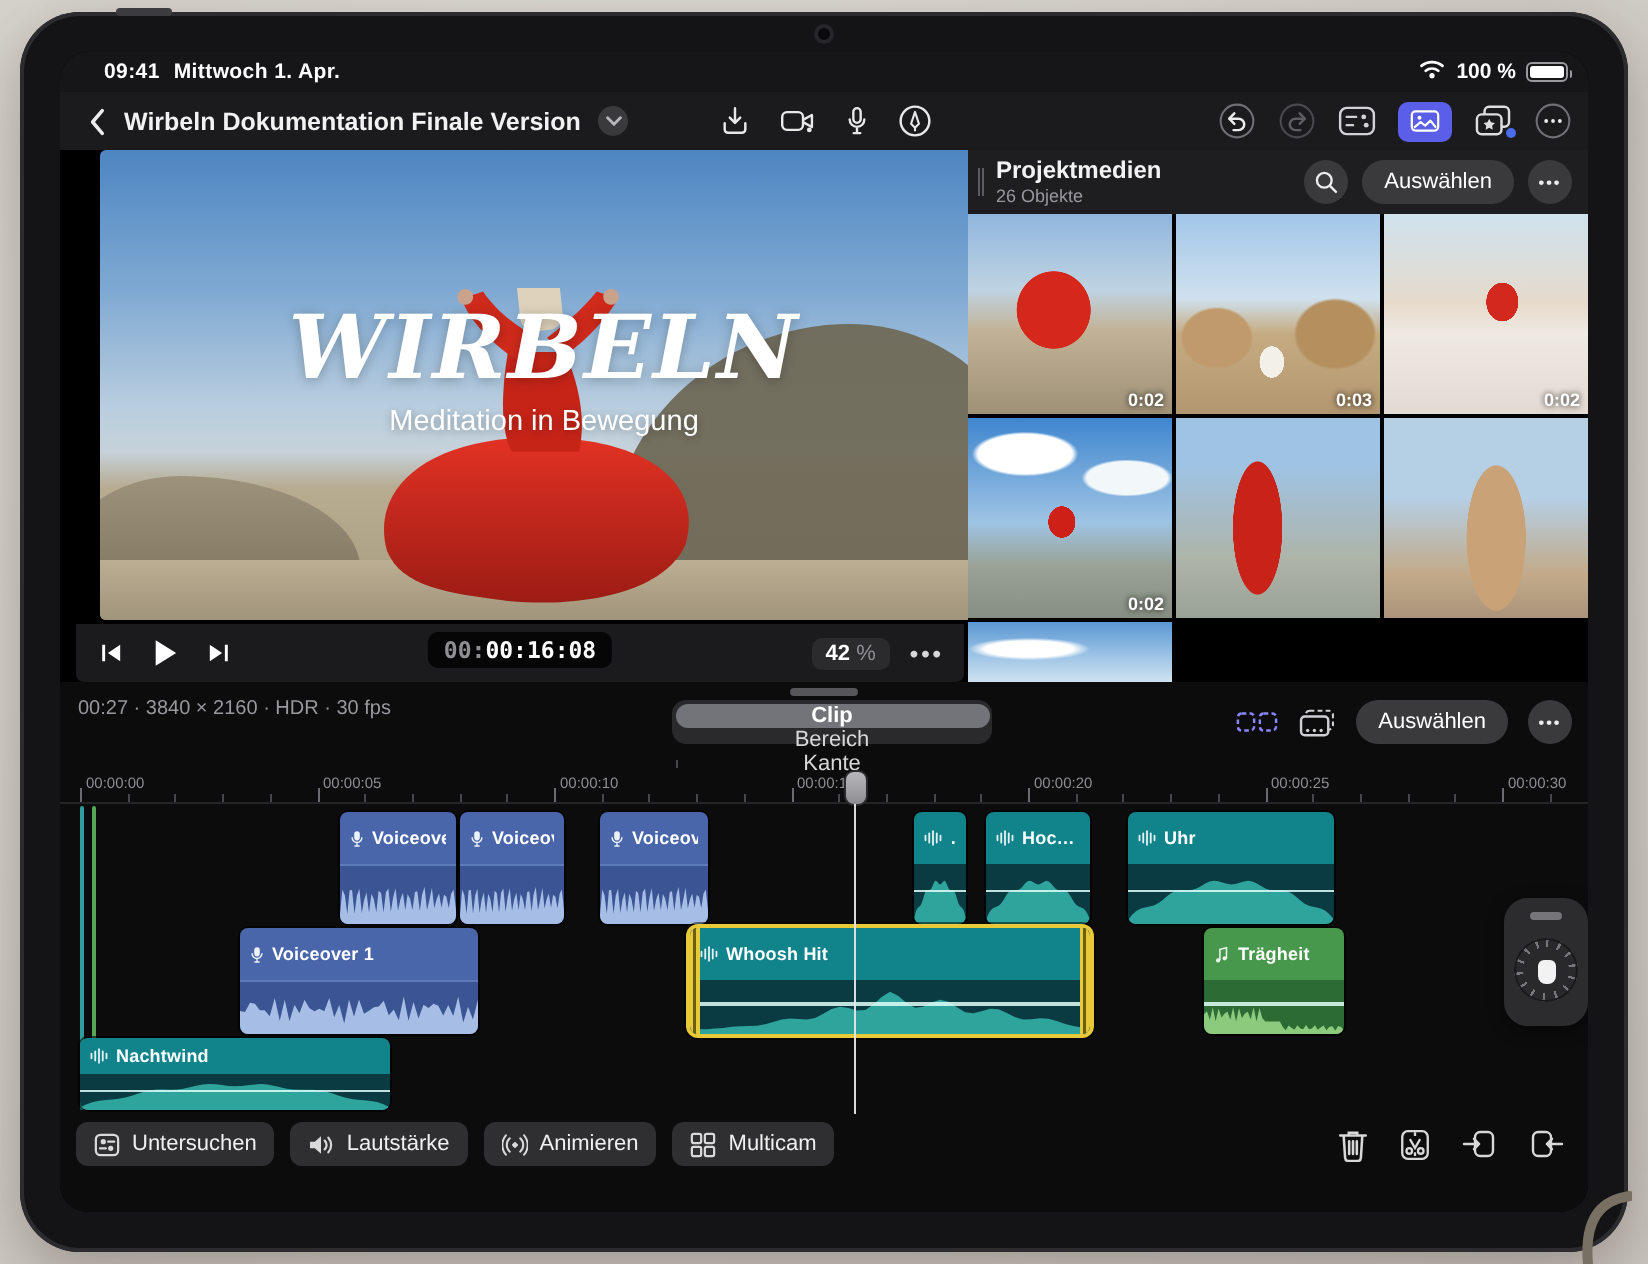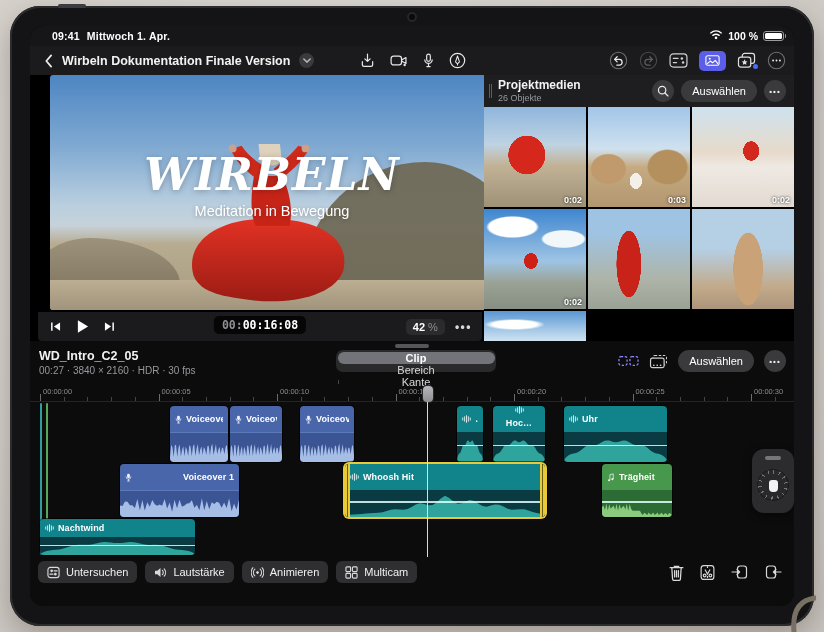--- a/index.html
+++ b/index.html
@@ -356,21 +356,20 @@
             <div class="thumb t7"></div>
             <div class="thumb t8"></div>
             <div class="thumb t9"></div>
           </div>
       </div>
     </div>
 
     <div class="timeline">
       <div class="tl-handle"></div>
       <div class="tl-titles">
-        <div class="tl-name">WD_Intro_C2_05</div>
         <div class="tl-meta">00:27 · 3840 × 2160 · HDR · 30 fps</div>
       </div>
       <div class="segmented">
           <div class="seg on">Clip</div>
           <div class="seg">Bereich</div>
           <div class="seg">Kante</div>
         </div>
       <div class="tl-actions">
         <span class="tb-icon">
             <svg viewBox="0 0 22 14" width="21" height="14">
@@ -504,21 +503,21 @@
               <span class="clabel">…</span>
             </div>
             <div class="cwf">
               <svg viewBox="0 0 100 30" preserveAspectRatio="none">
                 <polygon points="0,30 0.0,28.0 2.1,25.3 4.2,23.4 6.3,22.3 8.3,21.7 10.4,21.3 12.5,20.7 14.6,19.6 16.7,18.1 18.8,16.3 20.8,14.6 22.9,13.5 25.0,13.0 27.1,13.0 29.2,13.1 31.3,12.9 33.3,12.3 35.4,11.1 37.5,9.8 39.6,8.8 41.7,8.4 43.8,8.6 45.8,9.2 47.9,9.9 50.0,10.2 52.1,10.0 54.2,9.4 56.3,8.7 58.3,8.4 60.4,8.7 62.5,9.7 64.6,11.0 66.7,12.2 68.8,13.0 70.8,13.2 72.9,13.1 75.0,13.1 77.1,13.5 79.2,14.5 81.3,16.1 83.3,17.9 85.4,19.6 87.5,20.8 89.6,21.4 91.7,21.8 93.8,22.4 95.8,23.4 97.9,25.2 100.0,27.8 100,30" fill="#2fa49d"></polygon>
               </svg>
               <div class="vol-line"></div>
             </div>
           </div>
           <div class="clip c-teal" style="left: 463px; width: 52px; top: 3px; height: 56px;">
-            <div class="chead" style="height: 26px; flex-direction: column;">
+            <div class="chead" style="height: 26px;">
               <span class="cicon">
                 <svg viewBox="0 0 12 10" width="9" height="8">
                   <g stroke="#fff" stroke-width="1.2" stroke-linecap="round">
                     <line x1="1" y1="3.5" x2="1" y2="6.5"></line>
                     <line x1="3.5" y1="2" x2="3.5" y2="8"></line>
                     <line x1="6" y1="0.5" x2="6" y2="9.5"></line>
                     <line x1="8.5" y1="2" x2="8.5" y2="8"></line>
                     <line x1="11" y1="3.5" x2="11" y2="6.5"></line>
                   </g>
                 </svg>
@@ -548,21 +547,21 @@
               <span class="clabel">Uhr</span>
             </div>
             <div class="cwf">
               <svg viewBox="0 0 100 30" preserveAspectRatio="none">
                 <polygon points="0,30 0.0,28.0 2.1,25.3 4.2,23.4 6.3,22.3 8.3,21.7 10.4,21.3 12.5,20.7 14.6,19.6 16.7,18.1 18.8,16.3 20.8,14.6 22.9,13.5 25.0,13.0 27.1,13.0 29.2,13.1 31.3,12.9 33.3,12.3 35.4,11.1 37.5,9.8 39.6,8.8 41.7,8.4 43.8,8.6 45.8,9.2 47.9,9.9 50.0,10.2 52.1,10.0 54.2,9.4 56.3,8.7 58.3,8.4 60.4,8.7 62.5,9.7 64.6,11.0 66.7,12.2 68.8,13.0 70.8,13.2 72.9,13.1 75.0,13.1 77.1,13.5 79.2,14.5 81.3,16.1 83.3,17.9 85.4,19.6 87.5,20.8 89.6,21.4 91.7,21.8 93.8,22.4 95.8,23.4 97.9,25.2 100.0,27.8 100,30" fill="#2fa49d"></polygon>
               </svg>
               <div class="vol-line"></div>
             </div>
           </div>
           <div class="clip c-blue" style="left: 90px; width: 119px; top: 61px; height: 53px;">
-            <div class="chead" style="height: 26px; justify-content: space-between;">
+            <div class="chead" style="height: 26px;">
               <span class="cicon">
                 <svg viewBox="0 0 10 12" width="7" height="9">
                   <rect x="3" y="0.5" width="4" height="6.5" rx="2" fill="#fff"></rect>
                   <path d="M1.5 5a3.5 3.5 0 0 0 7 0M5 8.5v2.2M3.5 11h3" stroke="#fff" stroke-width="1" fill="none" stroke-linecap="round"></path>
                 </svg>
               </span>
               <span class="clabel">Voiceover 1</span>
             </div>
             <div class="cwf">
               <svg viewBox="0 0 100 30" preserveAspectRatio="none">

